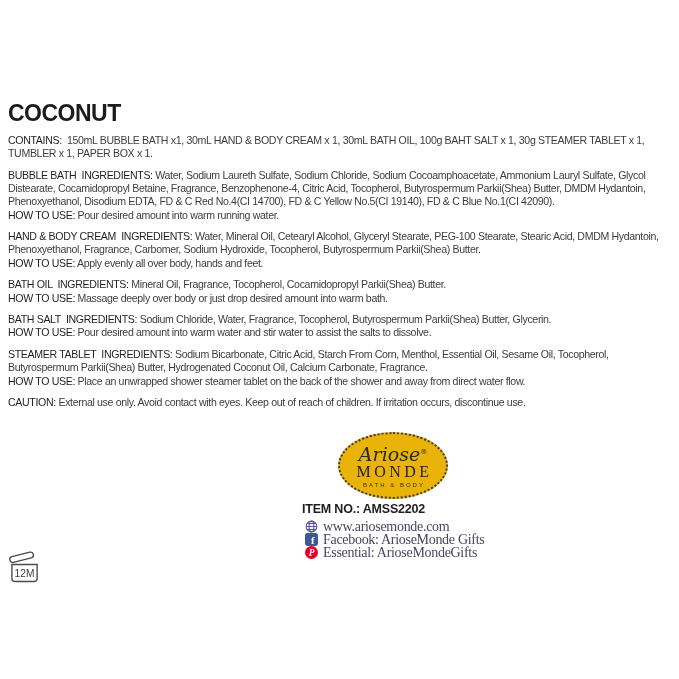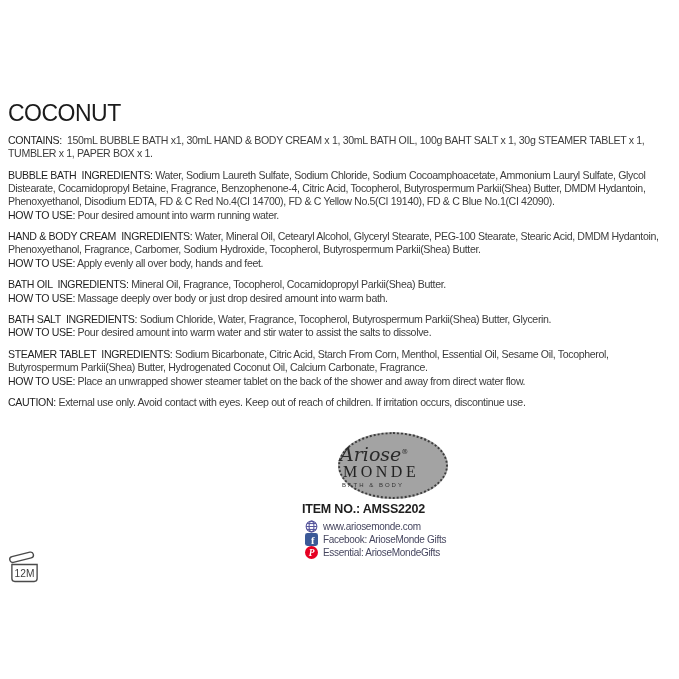--- a/index.html
+++ b/index.html
@@ -11,21 +11,21 @@
     color: #3a3a3a;
     position: relative;
     overflow: hidden;
   }
   .content {
     padding: 100px 8px 0 8px;
   }
   h1.title {
     margin: 0 0 7px 0;
     font-size: 23px;
-    font-weight: normal;
+    font-weight: bold;
     color: #1b1b1b;
     letter-spacing: -0.5px;
     font-stretch: condensed;
   }
   p.sec {
     margin: 0 0 8.5px 0;
     font-size: 10.6px;
     line-height: 13.2px;
     letter-spacing: -0.35px;
     color: #3d3d3d;
@@ -36,22 +36,22 @@
     white-space: pre-wrap;
   }
   
   .brand-logo {
     position: absolute;
     left: 338px; top: 432px;
     width: 110px; height: 67px;
     border: 2px dotted #3c3c3c;
     border-radius: 50%;
     display: flex; flex-direction: column;
-    justify-content: center;
-    background: #a3a3a3;
+    align-items: center; justify-content: center;
+    background: #eab308;
   }
   .brand-script {
     font-family: "DejaVu Serif", serif;
     font-style: italic;
     font-size: 19px;
     color: #2a2a2a;
     line-height: 18px;
     position: relative;
   }
   .brand-reg {
@@ -91,24 +91,25 @@
     height: 13.2px;
     margin-bottom: 0;
   }
   .social-icon {
     width: 13px; height: 13px;
     margin-right: 5px;
     flex: 0 0 13px;
     display: flex; align-items: center; justify-content: center;
   }
   .social-text {
-    font-size: 10px;
+    font-size: 14px;
     letter-spacing: -0.3px;
     color: #474760;
     white-space: nowrap;
+    font-family: Liberation Serif, serif;
   }
   .ig-bg {
     width: 13px; height: 13px; border-radius: 3px;
     background: linear-gradient(45deg, #f09433 0%, #e6683c 25%, #dc2743 50%, #cc2366 75%, #bc1888 100%);
     display: flex; align-items: center; justify-content: center;
   }
   .lot-block {
     position: absolute;
     left: 8px; top: 542px;
     display: flex;

